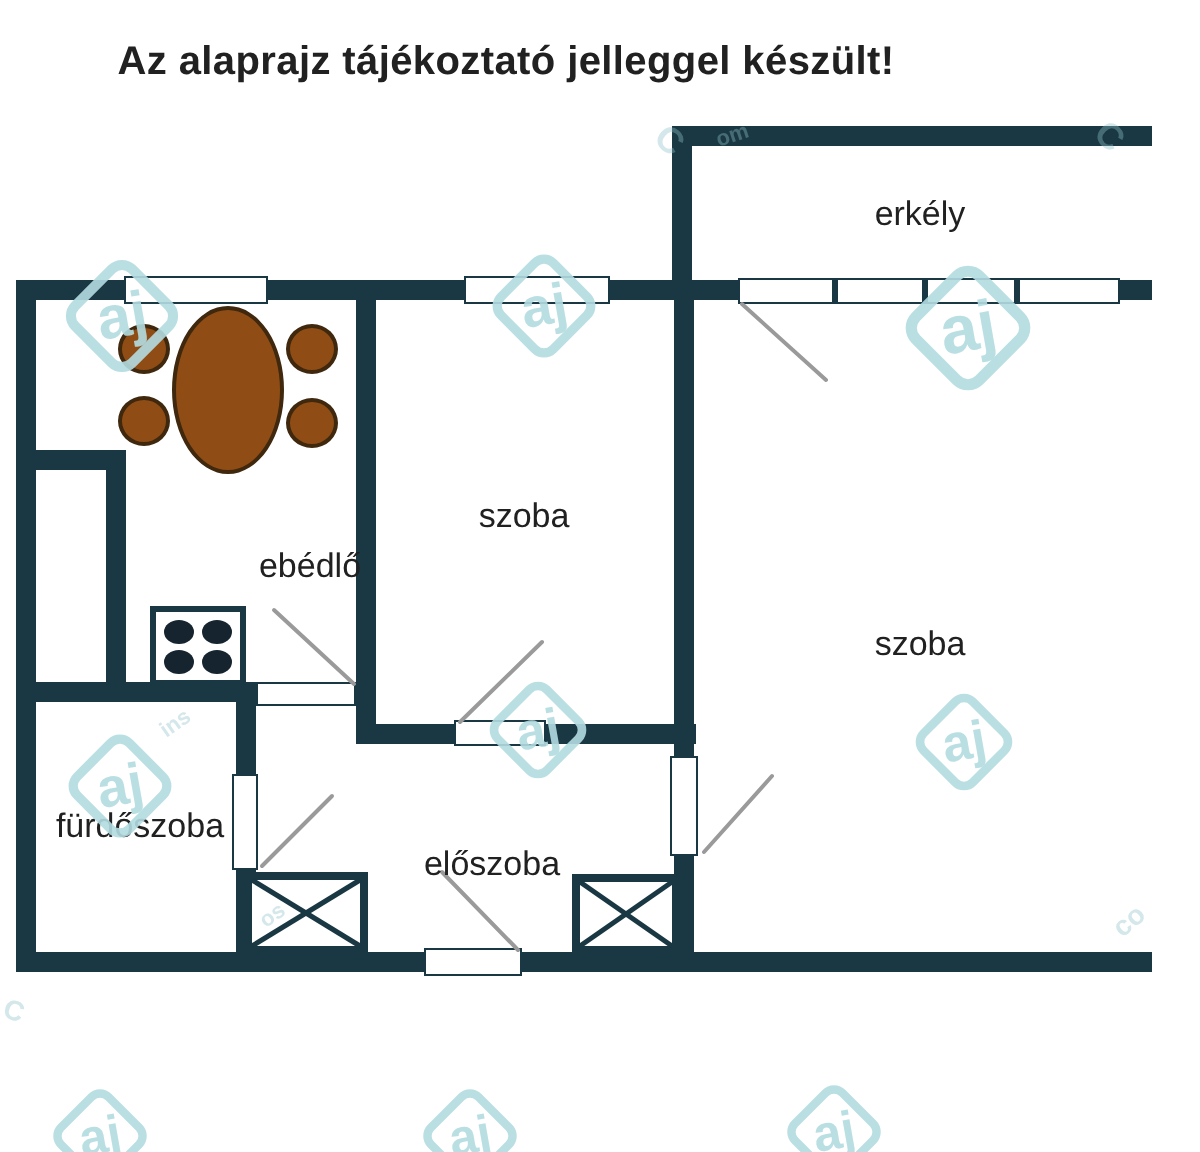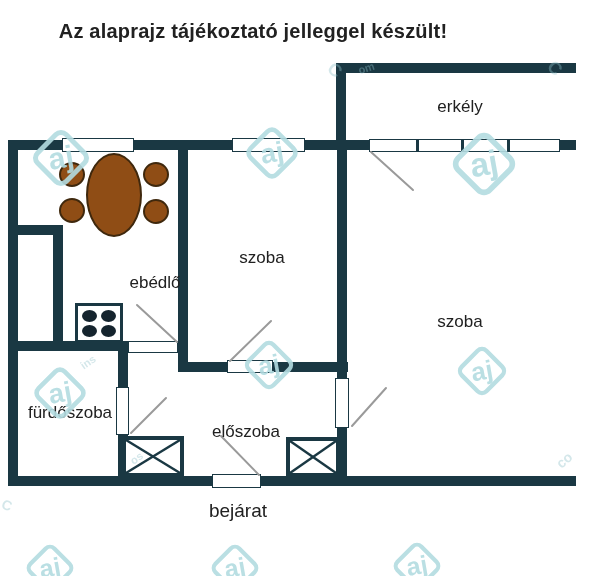--- a/index.html
+++ b/index.html
@@ -98,21 +98,20 @@
       <line x1="336" y1="441" x2="290" y2="473"></line>
     </g>
   </svg>
 
   <div class="lbl" style="left:460px;top:107px;">erkély</div>
   <div class="lbl" style="left:262px;top:258px;">szoba</div>
   <div class="lbl" style="left:460px;top:322px;">szoba</div>
   <div class="lbl" style="left:119px;top:283px;margin-left:36px;">ebédlő</div>
   <div class="lbl" style="left:70px;top:413px;">fürdőszoba</div>
   <div class="lbl" style="left:246px;top:432px;">előszoba</div>
-  <div class="lbl big" style="left:238px;top:511px;">bejárat</div>
 
   <div class="wm" style="left:25px;top:122px;width:72px;height:72px;">
     <svg viewBox="0 0 100 100">
         <rect x="22" y="22" width="56" height="56" rx="10" transform="rotate(45 50 50)" fill="none" stroke="currentColor" stroke-width="7"></rect>
         <text x="50" y="64" text-anchor="middle" font-size="42" font-weight="bold" fill="currentColor" transform="rotate(-10 50 50)">aj</text>
       </svg>
   </div>
   <div class="wm" style="left:239px;top:120px;width:66px;height:66px;">
     <svg viewBox="0 0 100 100">
         <rect x="22" y="22" width="56" height="56" rx="10" transform="rotate(45 50 50)" fill="none" stroke="currentColor" stroke-width="7"></rect>

